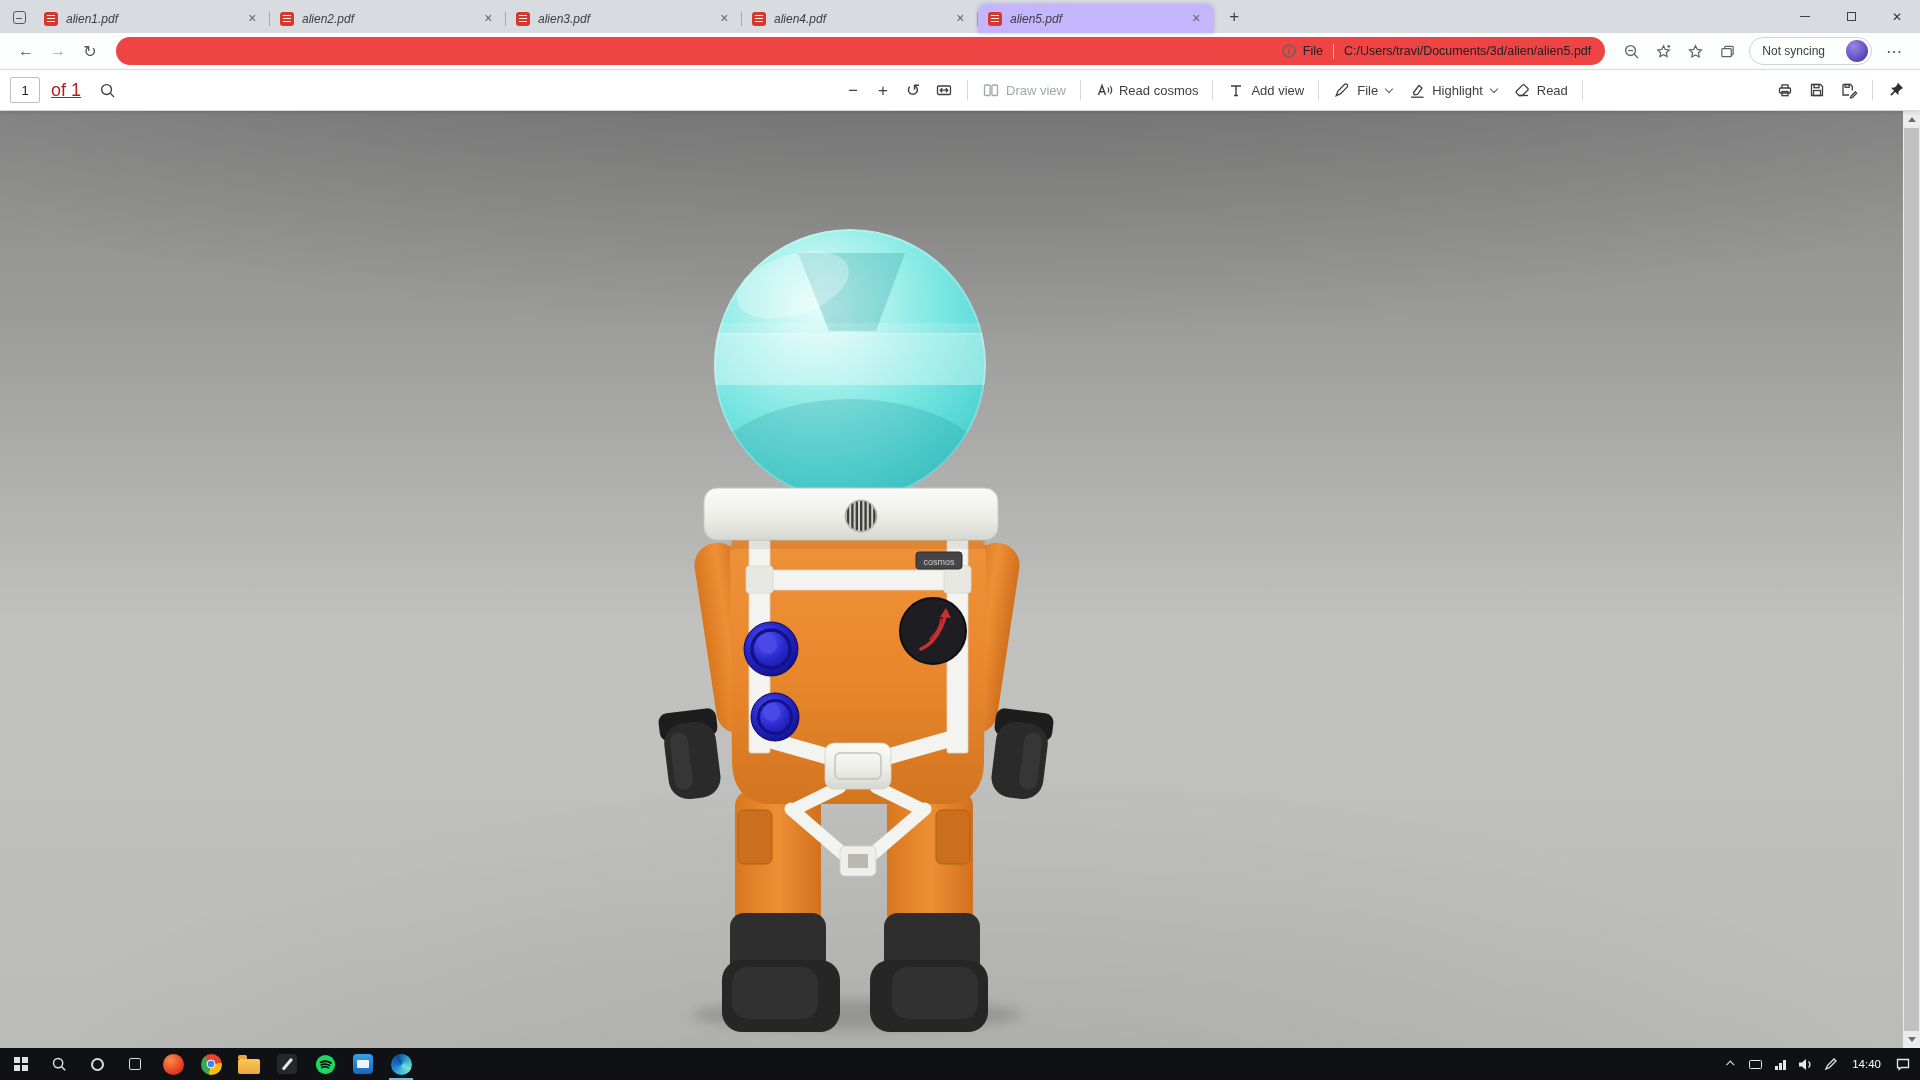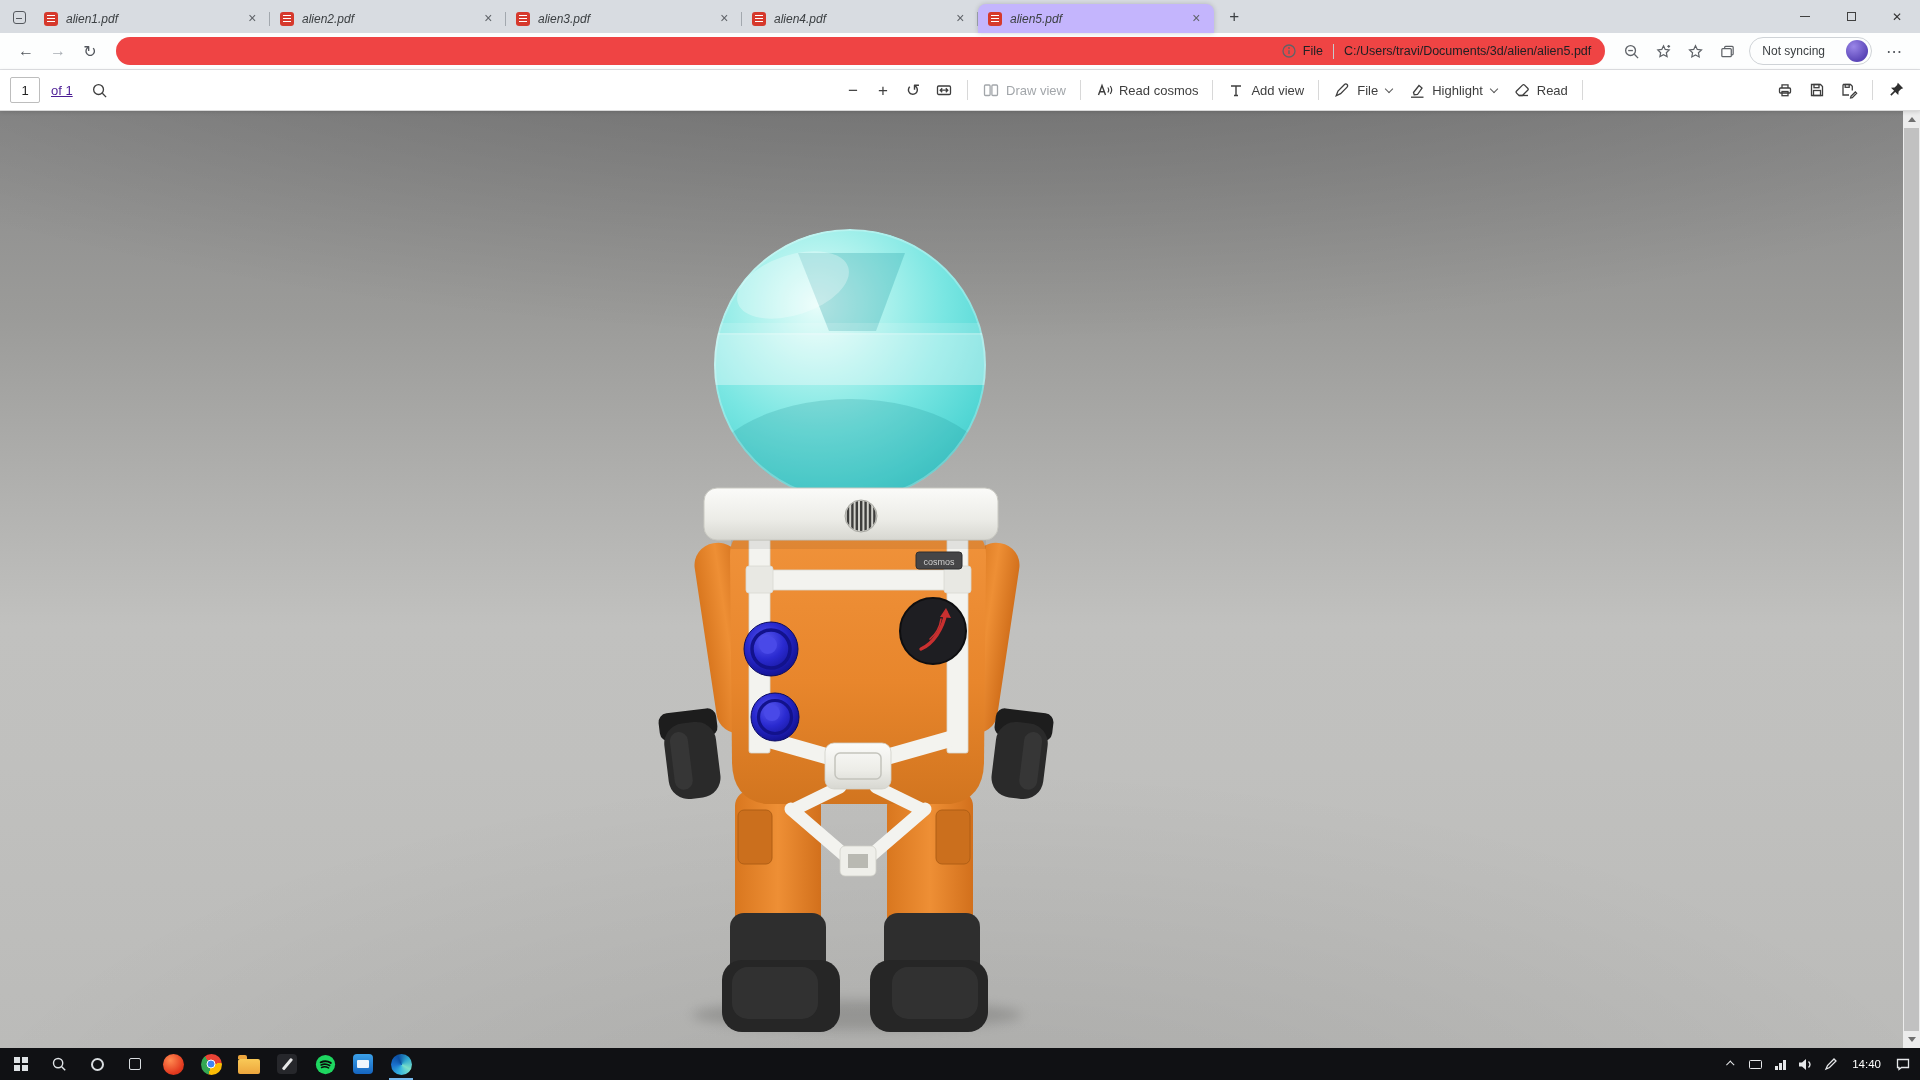--- a/index.html
+++ b/index.html
@@ -43,21 +43,21 @@
     gap:21px; padding:2px 3px 2px 12px; margin:0 6px; flex:none; }
   .profile-label { font-size:12px; color:#3c4043; }
   .avatar { width:22px; height:22px; border-radius:50%; background:radial-gradient(circle at 35% 30%, #9a86e8, #5b46b8 70%); }
 
   
   .pdfbar { position:absolute; top:70px; left:0; width:100%; height:41px; background:#fff;
     border-bottom:1px solid #d9d9d9; box-shadow:0 1px 4px rgba(0,0,0,.14); z-index:5; }
   .pb-left { position:absolute; left:10px; top:0; height:100%; display:flex; align-items:center; gap:11px; }
   .page-input { width:30px; height:26px; border:1px solid #bdbdbd; border-radius:2px; text-align:center;
     font-size:13px; color:#222; font-family:inherit; }
-  .page-of { font-size:13px; color:#4c1d95;text-decoration:underline; }
+  .page-of { font-size:18px; color:#b91c1c;text-decoration:underline; }
   .pb-center { position:absolute; left:838px; top:0; height:100%; display:flex; align-items:center; }
   .pb-right { position:absolute; right:8px; top:0; height:100%; display:flex; align-items:center; }
   .tool-btn { height:32px; min-width:30px; padding:0 7px; display:flex; align-items:center;
     justify-content:center; gap:6px; color:#3e3e3e; font-size:13px; white-space:nowrap; }
   .tool-btn .glyph { font-size:17px; line-height:1; color:#3e3e3e; }
   .tool-btn.disabled { color:#a2a6aa; }
   .tb-sep { width:1px; height:20px; background:#d8d8d8; margin:0 7px; flex:none; }
   .chev { width:6px; height:6px; border-right:1.4px solid #5a5a5a; border-bottom:1.4px solid #5a5a5a;
     transform:rotate(45deg); margin:-3px 2px 0 2px; }
 

